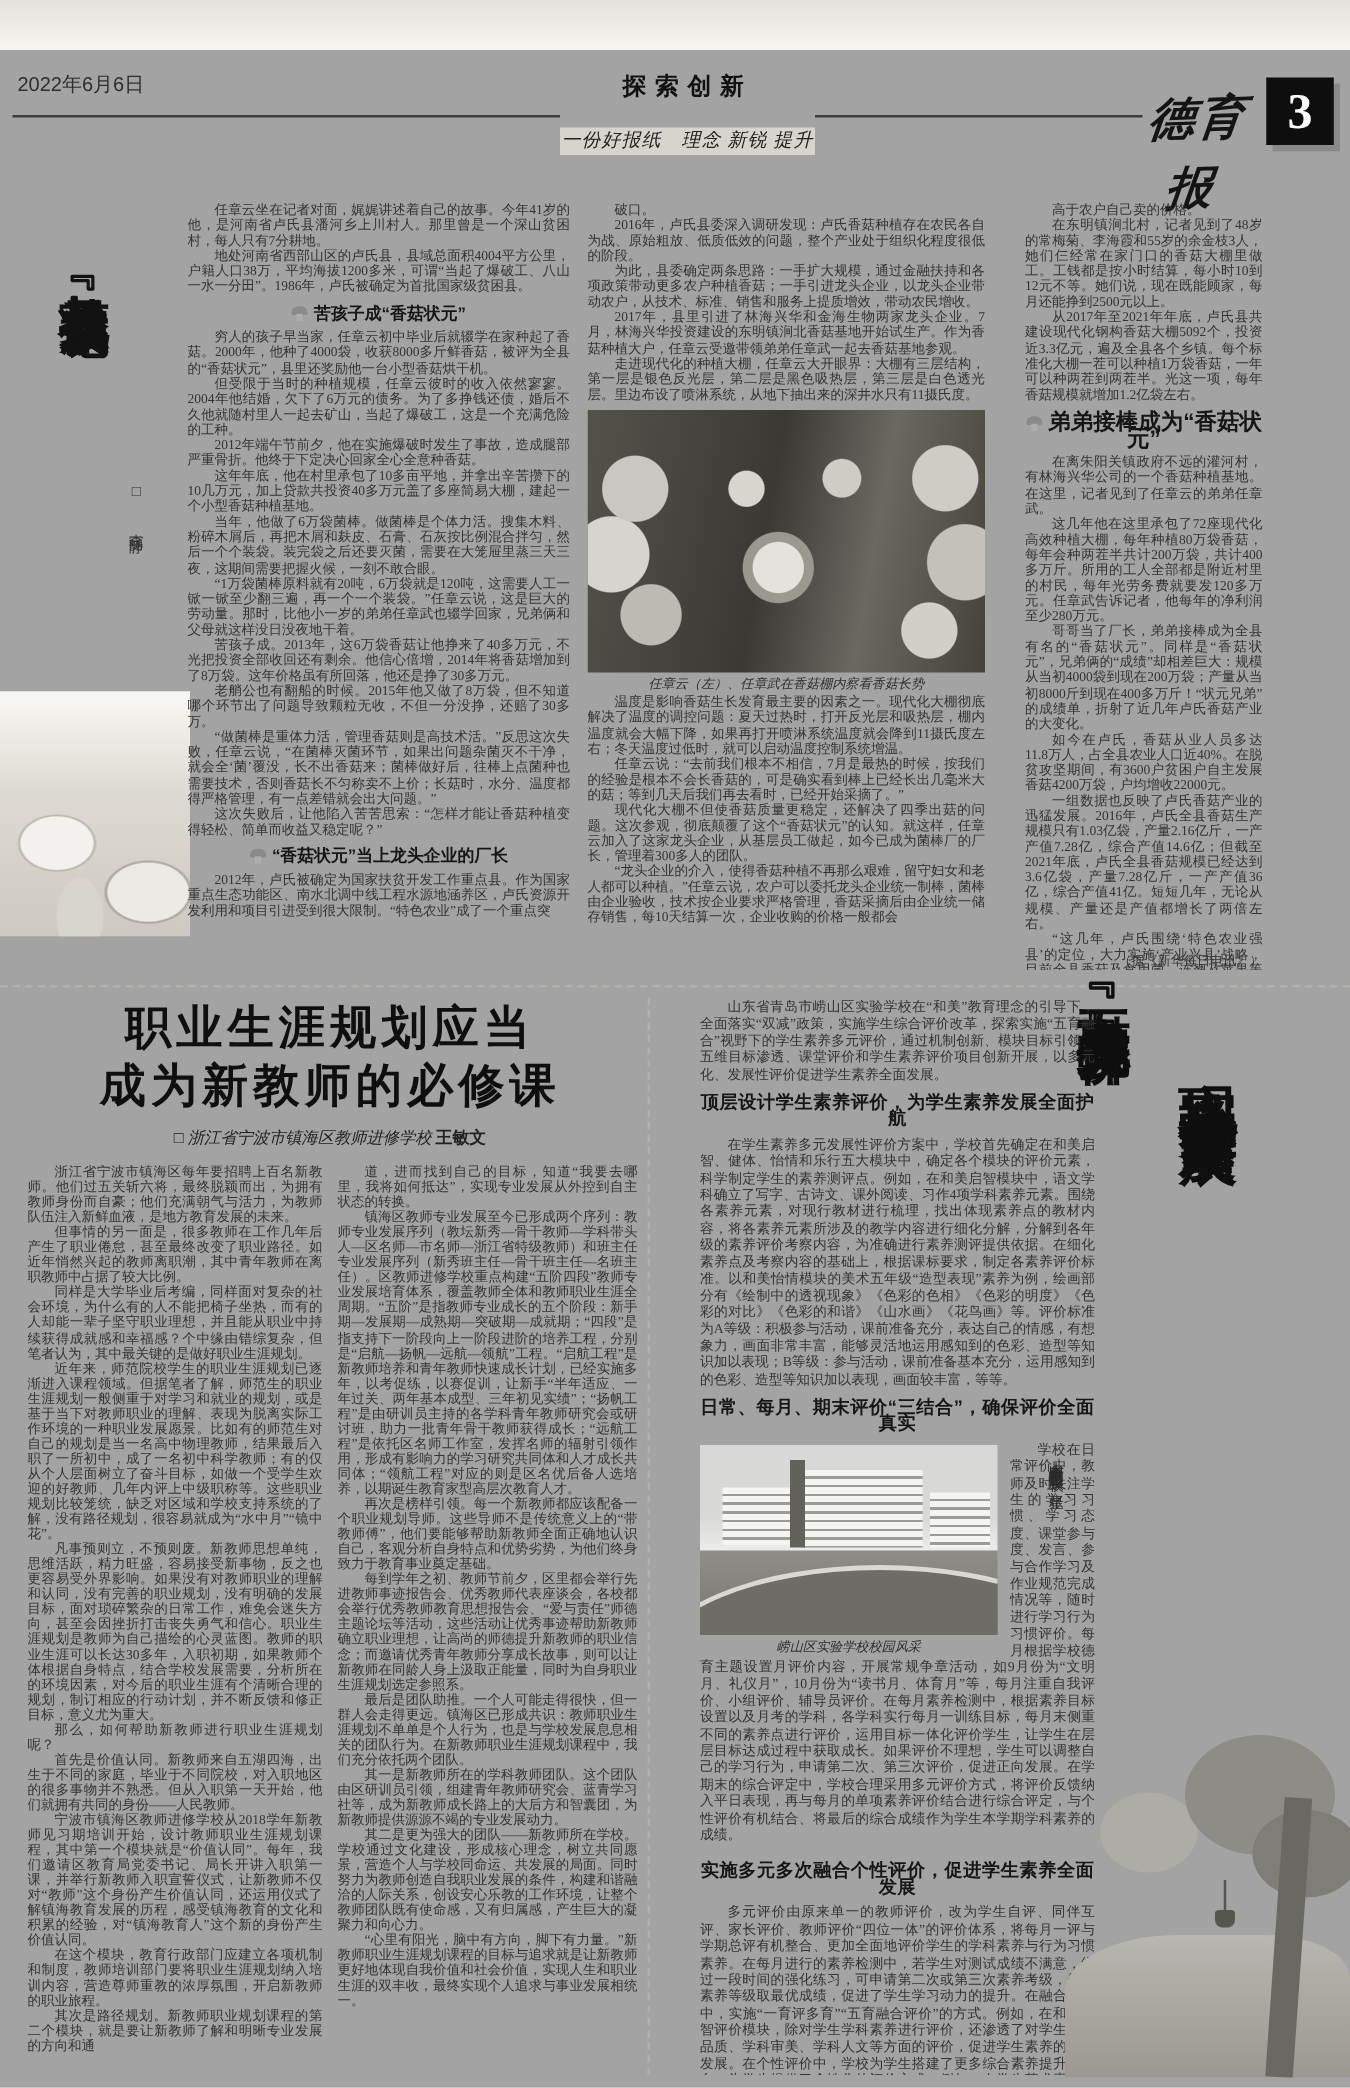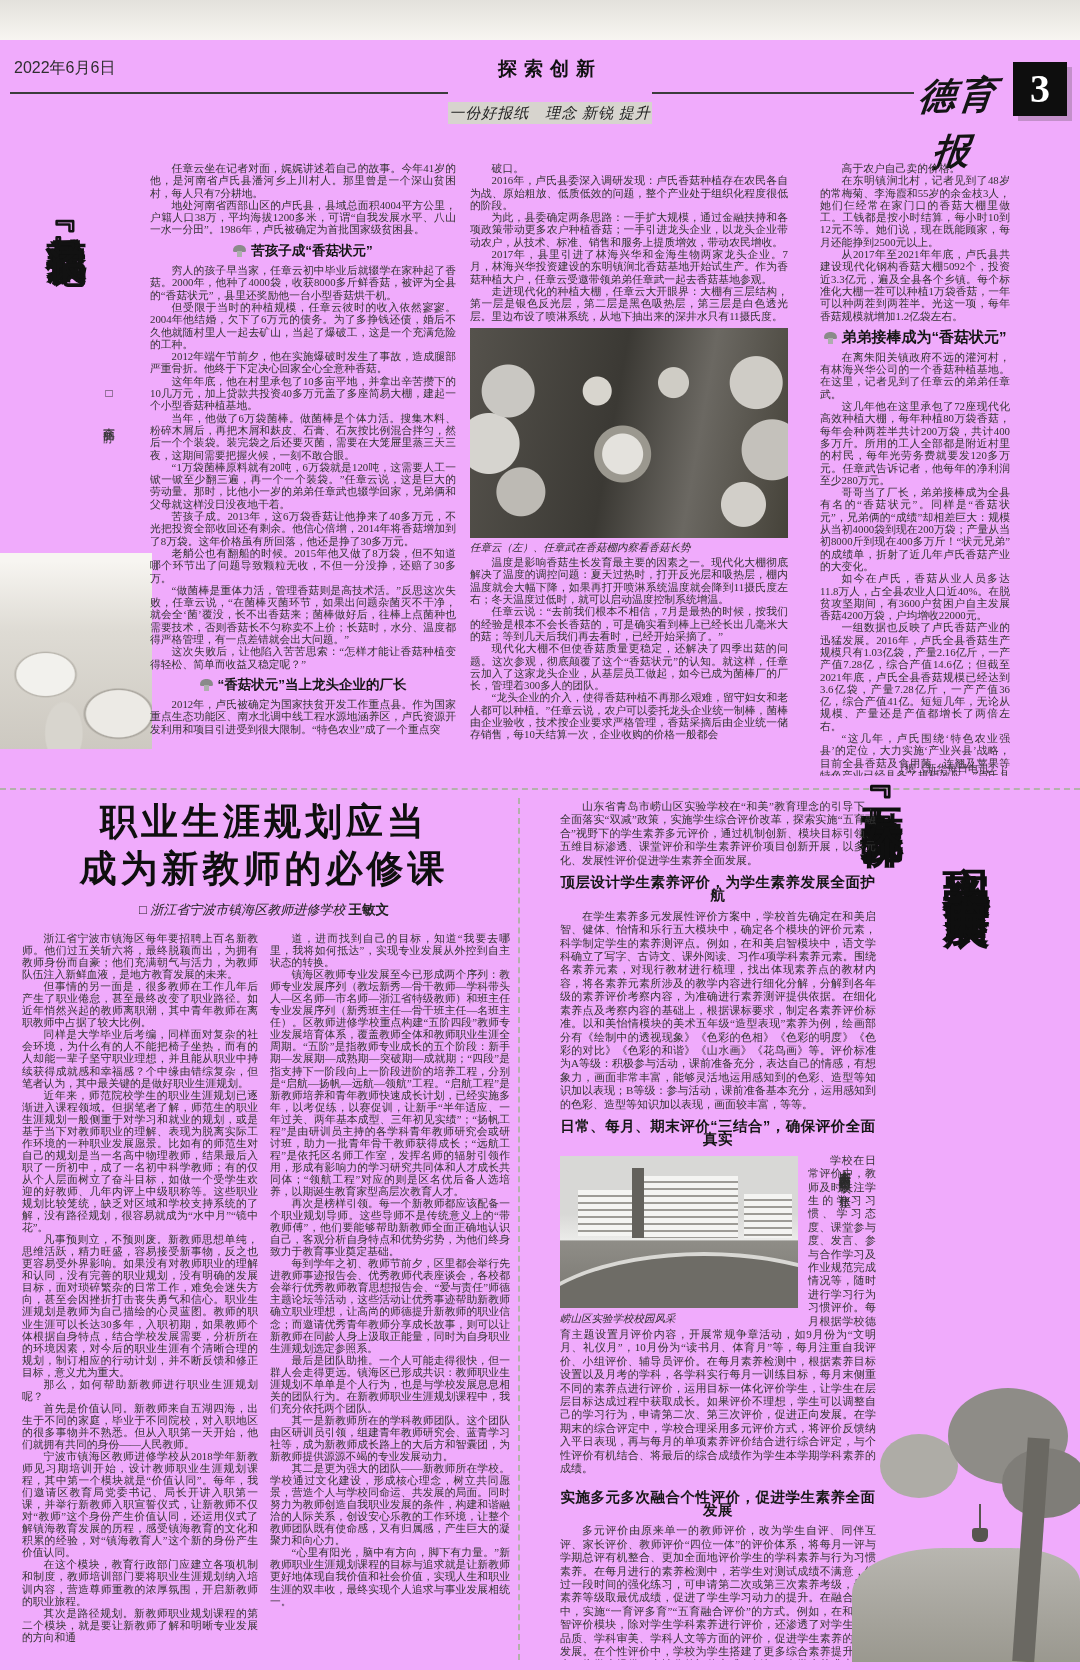--- a/index.html
+++ b/index.html
@@ -1,16 +1,16 @@
 <!DOCTYPE html>
 <html lang="zh"><head>
 <meta charset="utf-8">
 <style>
   html,body{margin:0;padding:0;background:#e8e6e2;}
-  .page{position:relative;width:1080px;height:1670px;background:#f0abfc;overflow:hidden;
+  .page{position:relative;width:1080px;height:1670px;background:#a3a3a3;overflow:hidden;
         font-family:"Liberation Serif","DejaVu Serif",serif;color:#333;}
   .page::before{content:"";position:absolute;left:0;top:0;width:1080px;height:40px;
         background:linear-gradient(#e3e1dc,#f7f5f1);}
   .abs{position:absolute;}
 
   
   .date{left:14px;top:58px;font-family:"Liberation Sans","DejaVu Sans",sans-serif;
         font-size:16px;color:#2e2e2e;}
   .rule{height:2px;background:#3c3c3c;}
   .section-title{left:448px;top:56px;width:204px;text-align:center;
@@ -58,21 +58,21 @@
          radial-gradient(circle at 12% 30%, #c9c7c2 0 26px, transparent 27px),
          radial-gradient(circle at 6% 55%, #d6d4cf 0 30px, transparent 31px),
          radial-gradient(circle at 16% 78%, #bdbab4 0 24px, transparent 25px),
          radial-gradient(circle at 90% 26%, #cfccc6 0 26px, transparent 27px),
          radial-gradient(circle at 95% 58%, #c4c1bb 0 30px, transparent 31px),
          radial-gradient(circle at 86% 84%, #d2cfc9 0 22px, transparent 23px),
          radial-gradient(circle at 48% 60%, #e4e2dd 0 20px, #9b988f 21px 28px, transparent 29px),
          radial-gradient(circle at 40% 30%, #d8d5ce 0 14px, transparent 15px),
          radial-gradient(circle at 64% 26%, #cfccc5 0 15px, transparent 16px),
          linear-gradient(100deg, #55524c, #3b3934 45%, #6b6862 70%, #454239);}
-  .caption{font-style:italic;font-size:10.5px;color:#2e2e2e;
+  .caption{font-style:italic;font-size:10.5px;text-align:center;color:#2e2e2e;
         margin-top:4px;text-indent:0 !important;}
   .attr{position:absolute;font-size:10.5px;text-align:right;color:#333;}
 
   .divider-h{left:0;top:788px;width:1080px;border-top:2px dashed #b3b0aa;}
   .divider-v{left:518px;top:798px;height:862px;border-left:2px dashed #b3b0aa;}
 
   
   .lhead{left:18px;top:798px;width:492px;text-align:center;
         font-family:"Liberation Sans","DejaVu Sans",sans-serif;font-weight:900;
         font-size:37px;line-height:47px;letter-spacing:4px;color:#0f0f0f;}
@@ -122,21 +122,21 @@
   <div class="abs masthead">德育报</div>
   <div class="abs pagenum">3</div>
 
   <div class="abs vhead">香菇『状元兄弟』成长记</div>
   <div class="abs vbyline">□ 李丽静</div>
   <div class="abs photo-mush"></div>
 
   <div class="col top-col" style="left:150px;top:142px;width:306px;height:642px;">
     <div>
         <p>任章云坐在记者对面，娓娓讲述着自己的故事。今年41岁的他，是河南省卢氏县潘河乡上川村人。那里曾是一个深山贫困村，每人只有7分耕地。</p>
-        <p>地处河南省西部山区的卢氏县，县域总面积4004平方公里，户籍人口38万，平均海拔1200多米，可谓“自我发展水平、八山一水一分田”。1986年，卢氏被确定为首批国家级贫困县。</p>
+        <p>地处河南省西部山区的卢氏县，县域总面积4004平方公里，户籍人口38万，平均海拔1200多米，可谓“当起了爆破工、八山一水一分田”。1986年，卢氏被确定为首批国家级贫困县。</p>
       </div>
     <h4 class="sub sub-sm"><span class="mush"></span><span>苦孩子成“香菇状元”</span></h4>
     <div>
         <p>穷人的孩子早当家，任章云初中毕业后就辍学在家种起了香菇。2000年，他种了4000袋，收获8000多斤鲜香菇，被评为全县的“香菇状元”，县里还奖励他一台小型香菇烘干机。</p>
         <p>但受限于当时的种植规模，任章云彼时的收入依然寥寥。2004年他结婚，欠下了6万元的债务。为了多挣钱还债，婚后不久他就随村里人一起去矿山，当起了爆破工，这是一个充满危险的工种。</p>
         <p>2012年端午节前夕，他在实施爆破时发生了事故，造成腿部严重骨折。他终于下定决心回家全心全意种香菇。</p>
         <p>这年年底，他在村里承包了10多亩平地，并拿出辛苦攒下的10几万元，加上贷款共投资40多万元盖了多座简易大棚，建起一个小型香菇种植基地。</p>
         <p>当年，他做了6万袋菌棒。做菌棒是个体力活。搜集木料、粉碎木屑后，再把木屑和麸皮、石膏、石灰按比例混合拌匀，然后一个个装袋。装完袋之后还要灭菌，需要在大笼屉里蒸三天三夜，这期间需要把握火候，一刻不敢合眼。</p>
         <p>“1万袋菌棒原料就有20吨，6万袋就是120吨，这需要人工一锨一锨至少翻三遍，再一个一个装袋。”任章云说，这是巨大的劳动量。那时，比他小一岁的弟弟任章武也辍学回家，兄弟俩和父母就这样没日没夜地干着。</p>
         <p>苦孩子成。2013年，这6万袋香菇让他挣来了40多万元，不光把投资全部收回还有剩余。他信心倍增，2014年将香菇增加到了8万袋。这年价格虽有所回落，他还是挣了30多万元。</p>
@@ -169,21 +169,21 @@
         <p>“龙头企业的介入，使得香菇种植不再那么艰难，留守妇女和老人都可以种植。”任章云说，农户可以委托龙头企业统一制棒，菌棒由企业验收，技术按企业要求严格管理，香菇采摘后由企业统一储存销售，每10天结算一次，企业收购的价格一般都会</p>
       </div>
   </div>
 
   <div class="col top-col" style="left:820px;top:142px;width:190px;height:614px;">
     <div>
         <p>高于农户自己卖的价格。</p>
         <p>在东明镇涧北村，记者见到了48岁的常梅菊、李海霞和55岁的余金枝3人，她们仨经常在家门口的香菇大棚里做工。工钱都是按小时结算，每小时10到12元不等。她们说，现在既能顾家，每月还能挣到2500元以上。</p>
         <p>从2017年至2021年年底，卢氏县共建设现代化钢构香菇大棚5092个，投资近3.3亿元，遍及全县各个乡镇。每个标准化大棚一茬可以种植1万袋香菇，一年可以种两茬到两茬半。光这一项，每年香菇规模就增加1.2亿袋左右。</p>
       </div>
-    <h4 class="sub sub-sm" style="font-size:15px;"><span class="mush"></span><span>弟弟接棒成为“香菇状元”</span></h4>
+    <h4 class="sub sub-sm" style="font-size:18px;"><span class="mush"></span><span>弟弟接棒成为“香菇状元”</span></h4>
     <div>
         <p>在离朱阳关镇政府不远的灌河村，有林海兴华公司的一个香菇种植基地。在这里，记者见到了任章云的弟弟任章武。</p>
         <p>这几年他在这里承包了72座现代化高效种植大棚，每年种植80万袋香菇，每年会种两茬半共计200万袋，共计400多万斤。所用的工人全部都是附近村里的村民，每年光劳务费就要发120多万元。任章武告诉记者，他每年的净利润至少280万元。</p>
         <p>哥哥当了厂长，弟弟接棒成为全县有名的“香菇状元”。同样是“香菇状元”，兄弟俩的“成绩”却相差巨大：规模从当初4000袋到现在200万袋；产量从当初8000斤到现在400多万斤！“状元兄弟”的成绩单，折射了近几年卢氏香菇产业的大变化。</p>
         <p>如今在卢氏，香菇从业人员多达11.8万人，占全县农业人口近40%。在脱贫攻坚期间，有3600户贫困户自主发展香菇4200万袋，户均增收22000元。</p>
         <p>一组数据也反映了卢氏香菇产业的迅猛发展。2016年，卢氏全县香菇生产规模只有1.03亿袋，产量2.16亿斤，一产产值7.28亿，综合产值14.6亿；但截至2021年底，卢氏全县香菇规模已经达到3.6亿袋，产量7.28亿斤，一产产值36亿，综合产值41亿。短短几年，无论从规模、产量还是产值都增长了两倍左右。</p>
         <p>“这几年，卢氏围绕‘特色农业强县’的定位，大力实施‘产业兴县’战略，目前全县香菇及食用菌、连翘及苹果等特色产业已经具备了规模效应。”卢氏县委副书记、县长刘万增说。</p>
       </div>
   </div>
   <div class="attr" style="left:820px;top:762px;width:190px;">（据《新华每日电讯》）</div>

